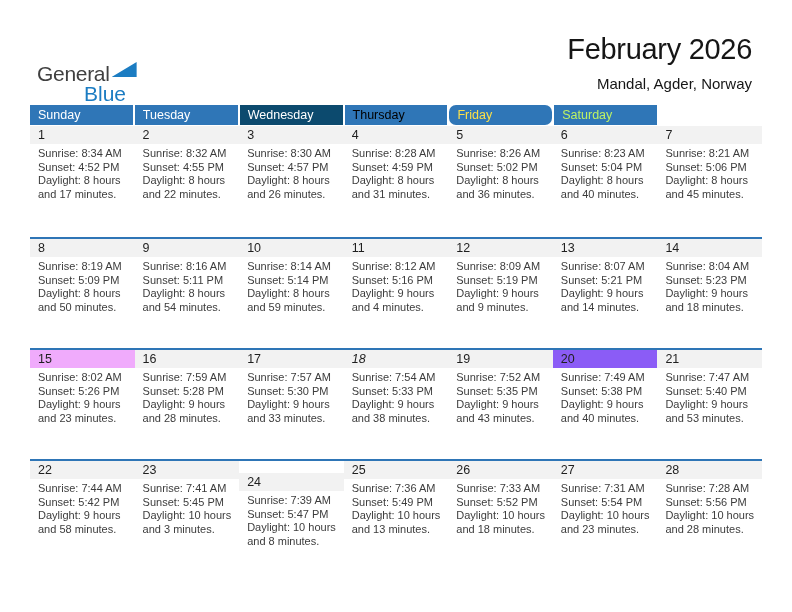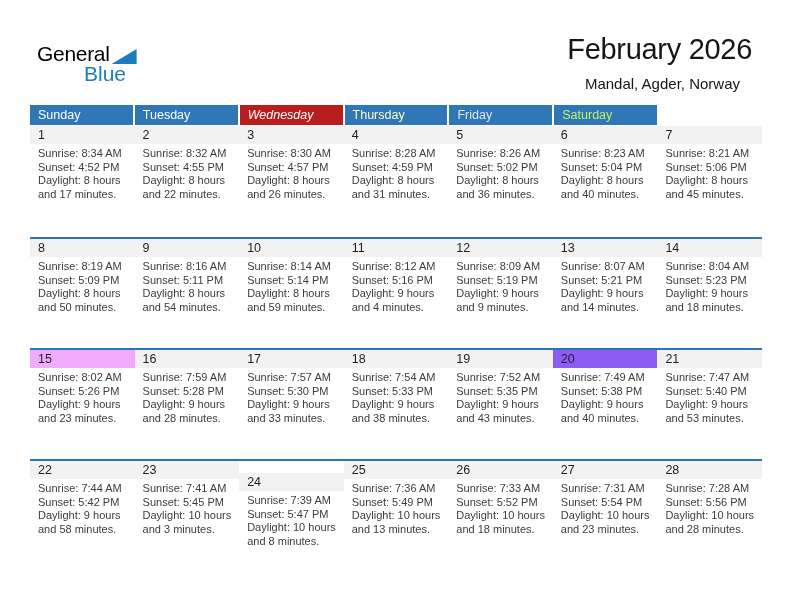--- a/index.html
+++ b/index.html
@@ -10,33 +10,33 @@
   .page {
     position: relative;
     width: 792px; height: 612px;
     background: #ffffff;
     overflow: hidden;
   }
   * { box-sizing: border-box; }
 
   
   .logo { position: absolute; left: 37px; top: 42px; }
-  .logo-line1 { display: flex; align-items: flex-end; font-size: 21px; color: #000000; letter-spacing: -0.3px; }
+  .logo-line1 { display: flex; font-size: 21px; color: #404040; letter-spacing: -0.3px; margin-top: 20px; }
   .logo-triangle {
     display: inline-block; width: 25px; height: 15px;
     background: #1b7cc2;
     clip-path: polygon(0 100%, 100% 0, 100% 100%);
     margin-left: 2px; margin-bottom: 2px;
   }
   .logo-line2 { font-size: 21px; margin-left: 47px; margin-top: -4px; color: #1b7cc2; }
 
   
   .titles { position: absolute; right: 40px; top: 33px; text-align: right; color: #161616; }
   .title { margin: 0; font-size: 29px; font-weight: 400; letter-spacing: -0.3px; }
-  .subtitle { margin: 9px 12px 0 0; font-size: 15px; font-weight: 400; }
+  .subtitle { margin: 9px 0 0 0; font-size: 15px; font-weight: 400; }
 
   
   .calendar { position: absolute; left: 30px; top: 105px; width: 732px; }
   .weekday-row {
     display: grid; grid-template-columns: repeat(7, 1fr);
     column-gap: 2px; margin-bottom: 1px;
   }
   .weekday-cell {
     height: 20px; line-height: 20px;
     padding-left: 8px;
@@ -80,25 +80,25 @@
     <h2 class="subtitle">Mandal, Agder, Norway</h2>
   </div>
 
   <div class="calendar">
     <div class="weekday-row" id="weekday-row">
   <div class="weekday-cell" style="background: rgb(47, 118, 183); color: rgb(255, 255, 255);">Sunday</div>
 
 
   <div class="weekday-cell" style="background: rgb(47, 118, 183); color: rgb(255, 255, 255);">Tuesday</div>
 
-  <div class="weekday-cell" style="background: #b91c1c; color: rgb(255, 255, 255); font-style: italic;">Wednesday</div>
-
-  <div class="weekday-cell" style="background: rgb(47, 118, 183); color: #fef9c3;">Thursday</div>
-
-  <div class="weekday-cell" style="background: rgb(47, 118, 183); color: #e5e5e5;">Friday</div>
+  <div class="weekday-cell" style="background: #0c4a6e; color: rgb(255, 255, 255);">Wednesday</div>
+
+  <div class="weekday-cell" style="background: rgb(47, 118, 183); color: #000000;">Thursday</div>
+
+  <div class="weekday-cell" style="background: rgb(47, 118, 183); color: #fde047; border-radius: 7px;">Friday</div>
 
   <div class="weekday-cell" style="background: rgb(47, 118, 183); color: #bef264;">Saturday</div>
 </div>
     <div id="weeks">
         <div class="week-row">
   <div class="day-cell">
     <div class="day-band" style="background: rgb(242, 242, 242);">
       <span class="day-num">1</span>
     </div>
     <div class="day-info">
@@ -297,21 +297,21 @@
     </div>
     <div class="day-info">
       <div class="info-line">Sunrise: 7:57 AM</div>
       <div class="info-line">Sunset: 5:30 PM</div>
       <div class="info-line">Daylight: 9 hours</div>
       <div class="info-line">and 33 minutes.</div>
     </div>
   </div>
 
   <div class="day-cell">
-    <div class="day-band" style="background: rgb(242, 242, 242);">
+    <div class="day-band" style="background: rgb(242, 242, 242); font-style: italic;">
       <span class="day-num">18</span>
     </div>
     <div class="day-info">
       <div class="info-line">Sunrise: 7:54 AM</div>
       <div class="info-line">Sunset: 5:33 PM</div>
       <div class="info-line">Daylight: 9 hours</div>
       <div class="info-line">and 38 minutes.</div>
     </div>
   </div>
 

